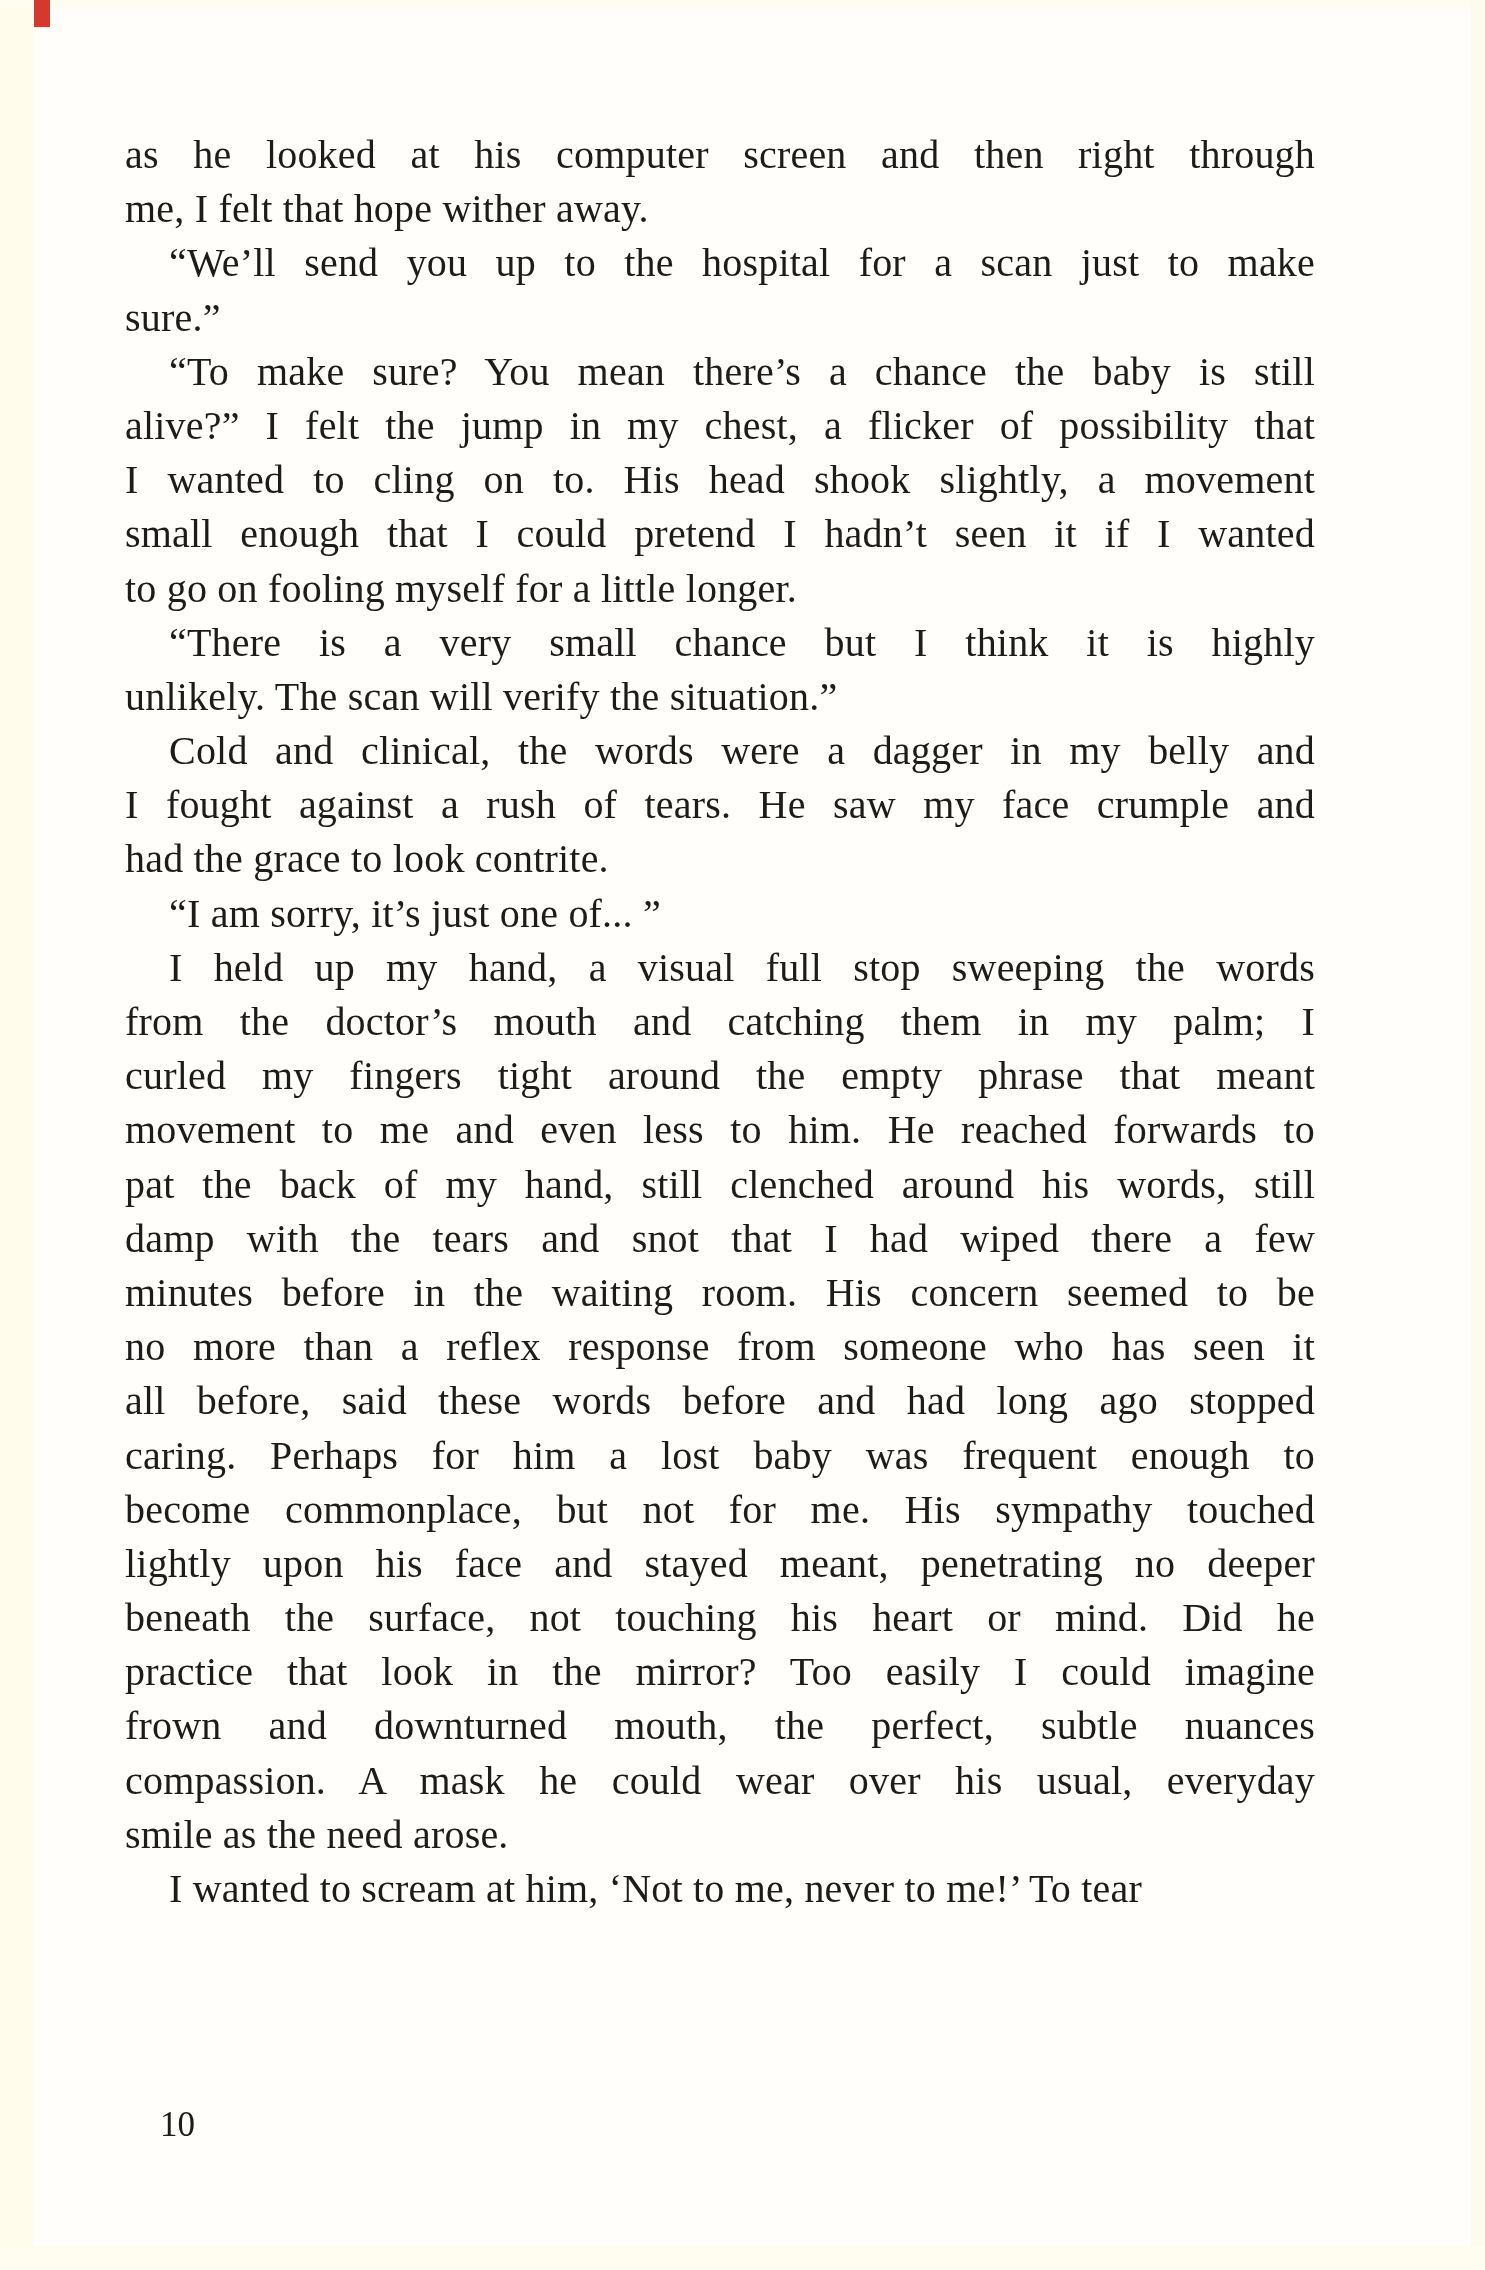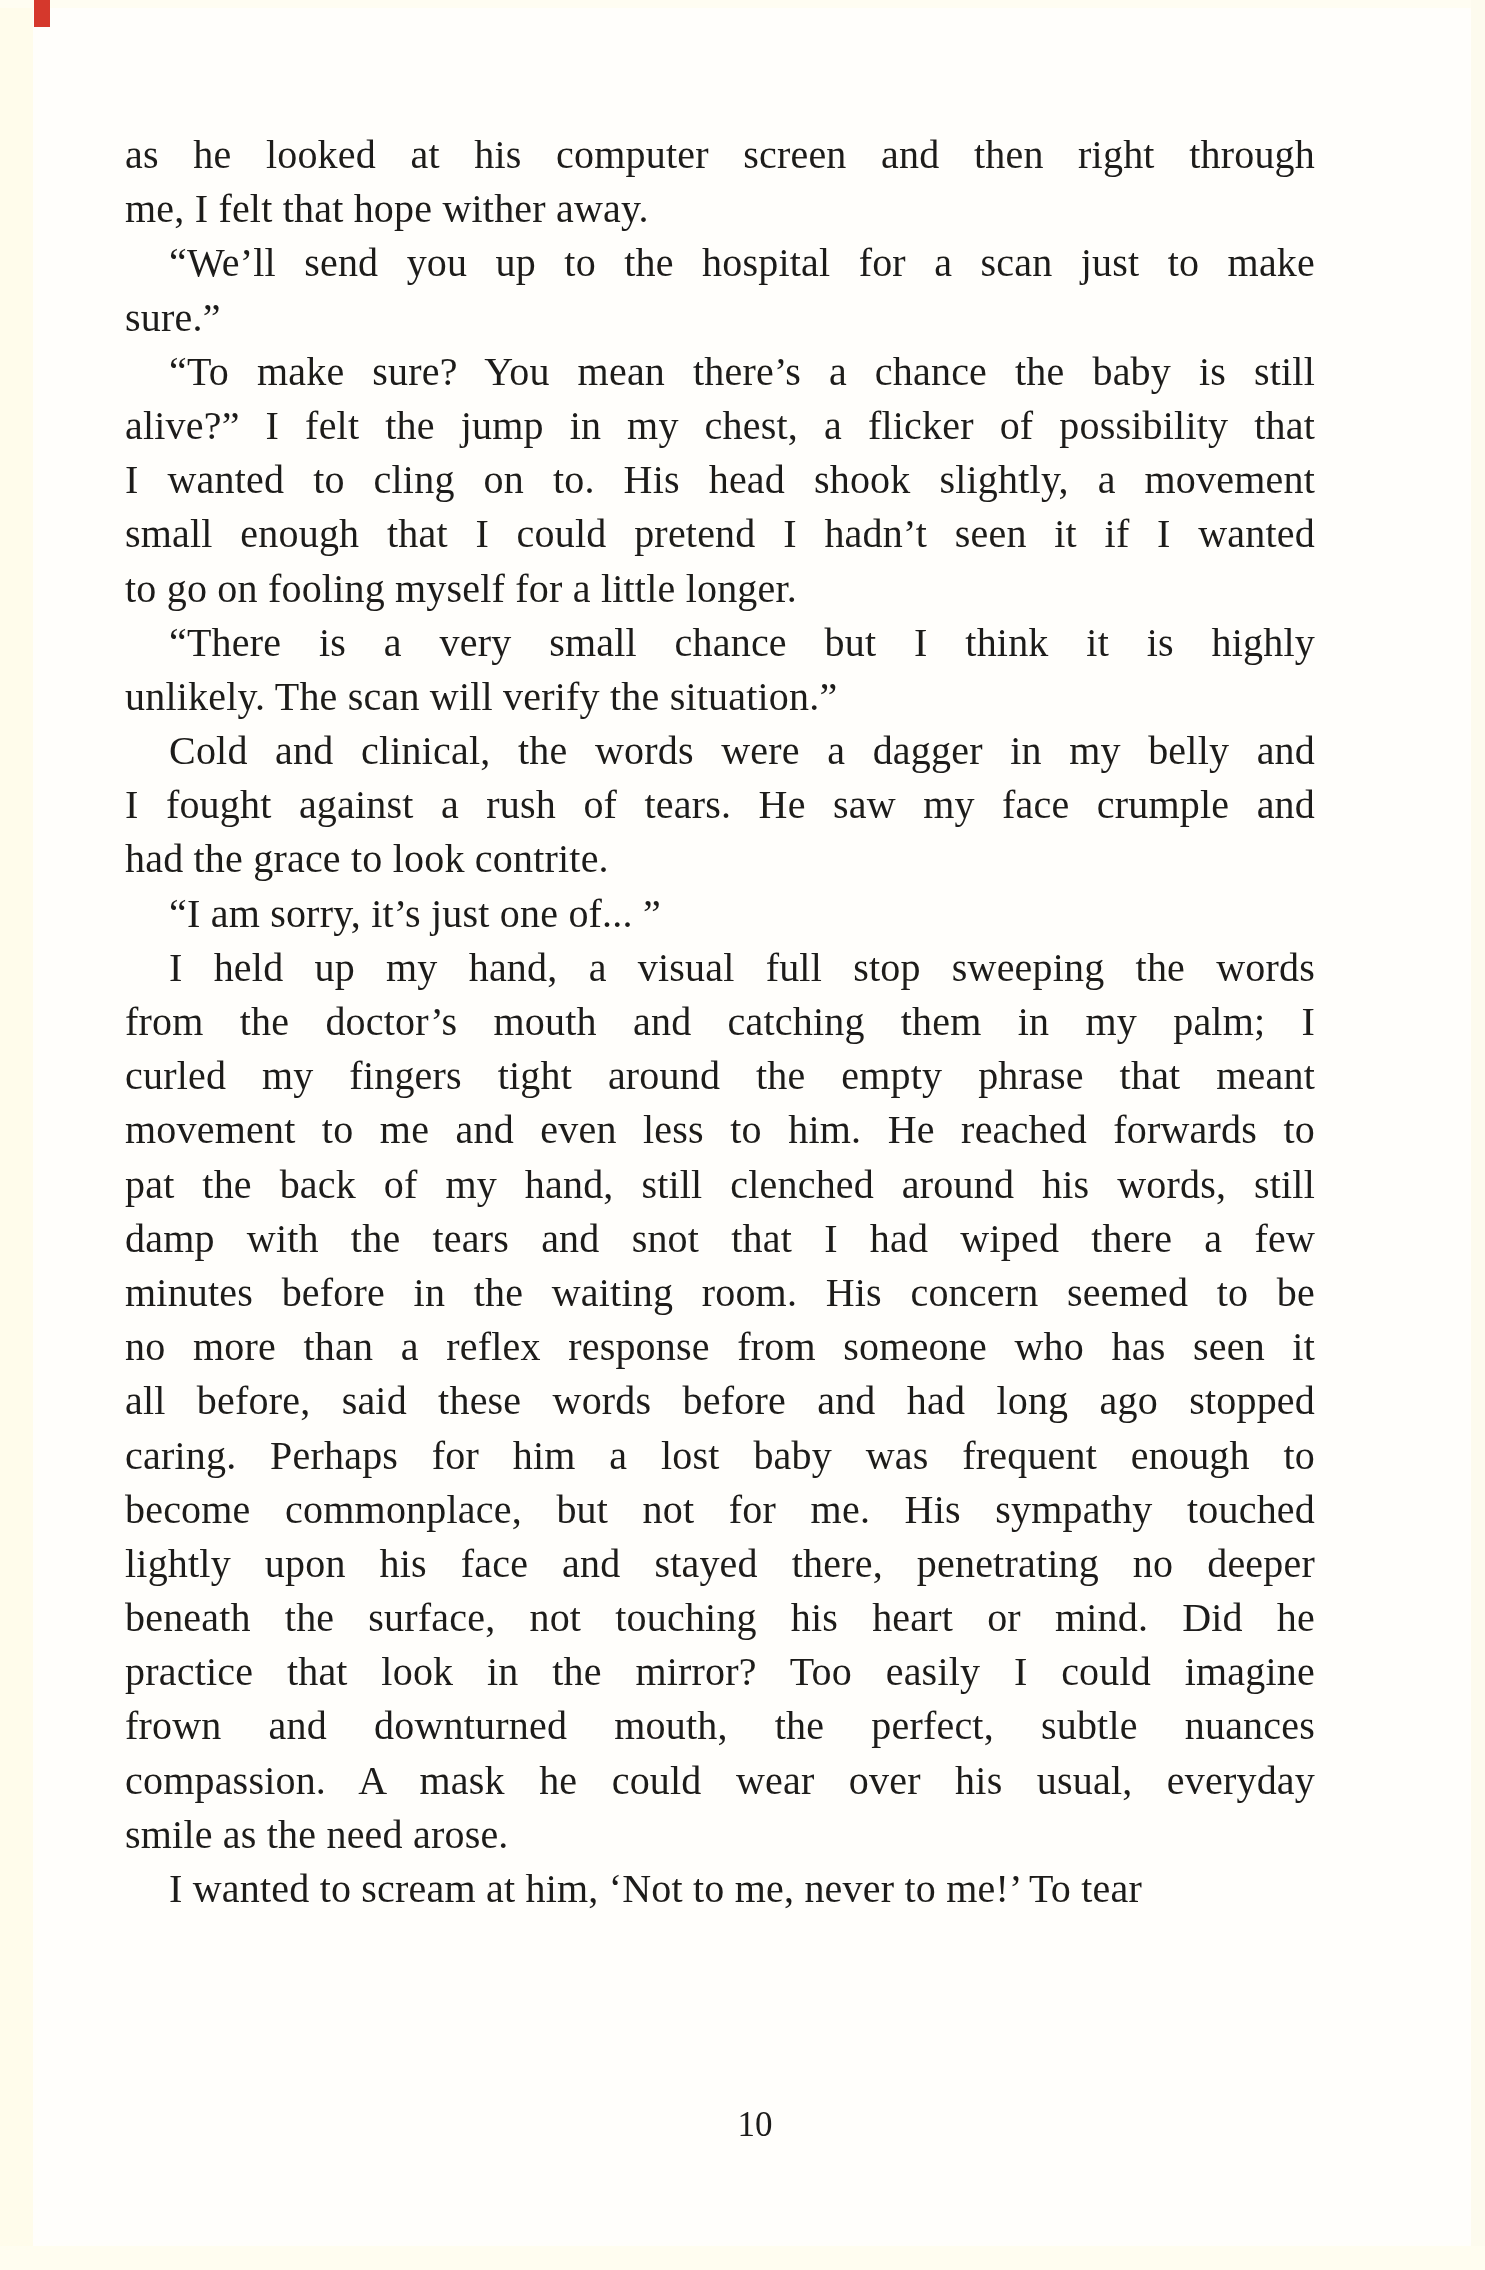--- a/index.html
+++ b/index.html
@@ -70,21 +70,20 @@
     text-align-last: left;
   }
   .line.indent {
     text-indent: 44px;
   }
   .page-number {
     position: absolute;
     top: 2104px;
     left: 160px;
     width: 1190px;
-    text-align: center;
     font-size: 35px;
     line-height: 42px;
     color: #1d1c1a;
   }
 </style>
 </head>
 <body>
 
 <div class="page">
   <div class="edge-left"></div>
@@ -113,21 +112,21 @@
       <div class="line">from the doctor’s mouth and catching them in my palm; I</div>
       <div class="line">curled my fingers tight around the empty phrase that meant</div>
       <div class="line">movement to me and even less to him. He reached forwards to</div>
       <div class="line">pat the back of my hand, still clenched around his words, still</div>
       <div class="line">damp with the tears and snot that I had wiped there a few</div>
       <div class="line">minutes before in the waiting room. His concern seemed to be</div>
       <div class="line">no more than a reflex response from someone who has seen it</div>
       <div class="line">all before, said these words before and had long ago stopped</div>
       <div class="line">caring. Perhaps for him a lost baby was frequent enough to</div>
       <div class="line">become commonplace, but not for me. His sympathy touched</div>
-      <div class="line">lightly upon his face and stayed there, penetrating no deeper</div>
+      <div class="line">lightly upon his face and stayed meant, penetrating no deeper</div>
       <div class="line">beneath the surface, not touching his heart or mind. Did he</div>
       <div class="line">practice that look in the mirror? Too easily I could imagine</div>
       <div class="line">frown and downturned mouth, the perfect, subtle nuances</div>
       <div class="line">compassion. A mask he could wear over his usual, everyday</div>
       <div class="line last">smile as the need arose.</div>
       <div class="line indent last">I wanted to scream at him, ‘Not to me, never to me!’ To tear</div>
     </div>
 
   <div class="page-number" style="color: rgb(29, 28, 26);">10</div>
 </div>

